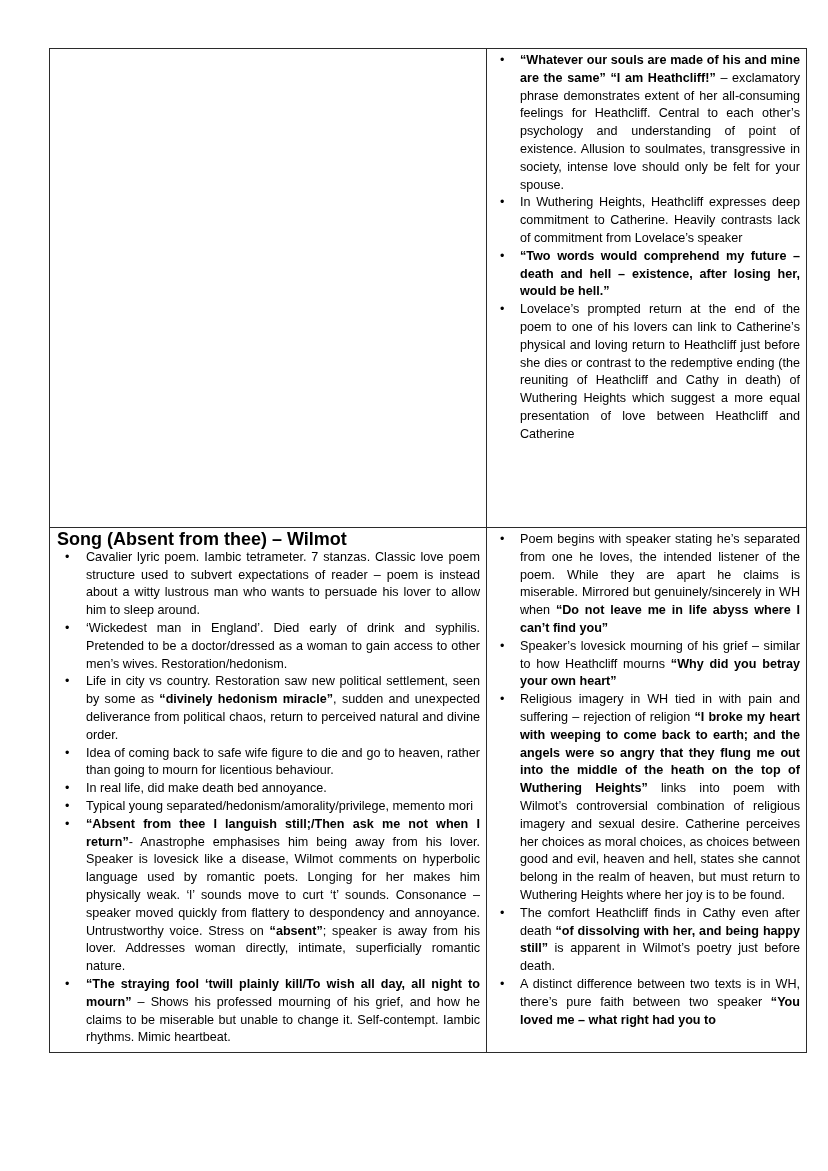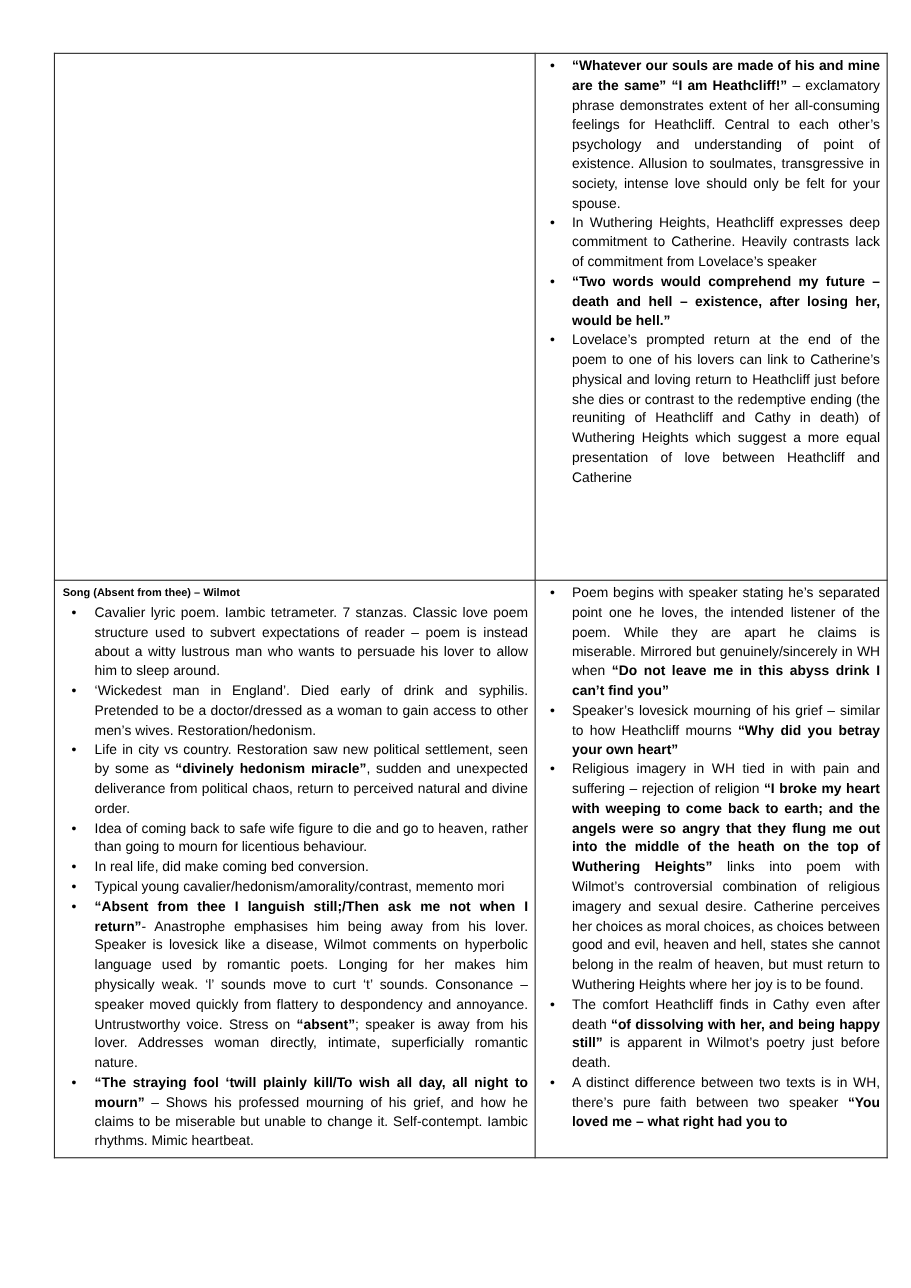--- a/index.html
+++ b/index.html
@@ -38,21 +38,21 @@
   .col-right { width: 307px; }
 
   .cell-body {
     font-size: 12.6px;
     line-height: 17.8px;
     text-align: justify;
     text-justify: inter-word;
     hyphens: none;
   }
   .cell-heading {
-    font-size: 10px;
+    font-size: 18px;
     line-height: 17.8px;
     font-weight: bold;
     margin: 0 0 0 1px;
     text-align: left;
   }
   ul.bullets {
     list-style: none;
     margin: 0;
     padding: 0;
   }
@@ -102,29 +102,29 @@
         </td>
       </tr>
       <tr>
         <td class="col-left">
           <div class="cell-heading">Song (Absent from thee) – Wilmot</div>
           <ul class="bullets">
               <li><span>Cavalier lyric poem. Iambic tetrameter. 7 stanzas. Classic love poem structure used to subvert expectations of reader – poem is instead about a witty lustrous man who wants to persuade his lover to allow him to sleep around.</span></li>
               <li><span>‘Wickedest man in England’. Died early of drink and syphilis. Pretended to be a doctor/dressed as a woman to gain access to other men’s wives. Restoration/hedonism.</span></li>
               <li><span>Life in city vs country. Restoration saw new political settlement, seen by some as </span><span class="b">“divinely hedonism miracle”</span><span>, sudden and unexpected deliverance from political chaos, return to perceived natural and divine order.</span></li>
               <li><span>Idea of coming back to safe wife figure to die and go to heaven, rather than going to mourn for licentious behaviour.</span></li>
-              <li><span>In real life, did make coming bed conversion.</span></li>
-              <li><span>Typical young cavalier/hedonism/amorality/contrast, memento mori</span></li>
+              <li><span>In real life, did make death bed annoyance.</span></li>
+              <li><span>Typical young separated/hedonism/amorality/privilege, memento mori</span></li>
               <li><span class="b">“Absent from thee I languish still;/Then ask me not when I return”</span><span>- Anastrophe emphasises him being away from his lover. Speaker is lovesick like a disease, Wilmot comments on hyperbolic language used by romantic poets. Longing for her makes him physically weak. ‘l’ sounds move to curt ‘t’ sounds. Consonance – speaker moved quickly from flattery to despondency and annoyance. Untrustworthy voice. Stress on </span><span class="b">“absent”</span><span>; speaker is away from his lover. Addresses woman directly, intimate, superficially romantic nature.</span></li>
               <li><span class="b">“The straying fool ‘twill plainly kill/To wish all day, all night to mourn”</span><span> – Shows his professed mourning of his grief, and how he claims to be miserable but unable to change it. Self-contempt. Iambic rhythms. Mimic heartbeat.</span></li>
             </ul>
         </td>
         <td class="col-right">
           <ul class="bullets right">
-              <li><span>Poem begins with speaker stating he’s separated point one he loves, the intended listener of the poem. While they are apart he claims is miserable. Mirrored but genuinely/sincerely in WH when </span><span class="b">“Do not leave me in this abyss drink I can’t find you”</span></li>
+              <li><span>Poem begins with speaker stating he’s separated from one he loves, the intended listener of the poem. While they are apart he claims is miserable. Mirrored but genuinely/sincerely in WH when </span><span class="b">“Do not leave me in life abyss where I can’t find you”</span></li>
               <li><span>Speaker’s lovesick mourning of his grief – similar to how Heathcliff mourns </span><span class="b">“Why did you betray your own heart”</span></li>
               <li><span>Religious imagery in WH tied in with pain and suffering – rejection of religion </span><span class="b">“I broke my heart with weeping to come back to earth; and the angels were so angry that they flung me out into the middle of the heath on the top of Wuthering Heights”</span><span> links into poem with Wilmot’s controversial combination of religious imagery and sexual desire. Catherine perceives her choices as moral choices, as choices between good and evil, heaven and hell, states she cannot belong in the realm of heaven, but must return to Wuthering Heights where her joy is to be found.</span></li>
               <li><span>The comfort Heathcliff finds in Cathy even after death </span><span class="b">“of dissolving with her, and being happy still”</span><span> is apparent in Wilmot’s poetry just before death.</span></li>
               <li><span>A distinct difference between two texts is in WH, there’s pure faith between two speaker </span><span class="b">“You loved me – what right had you to</span></li>
             </ul>
         </td>
       </tr>
     </tbody>
   </table>
 </div>

